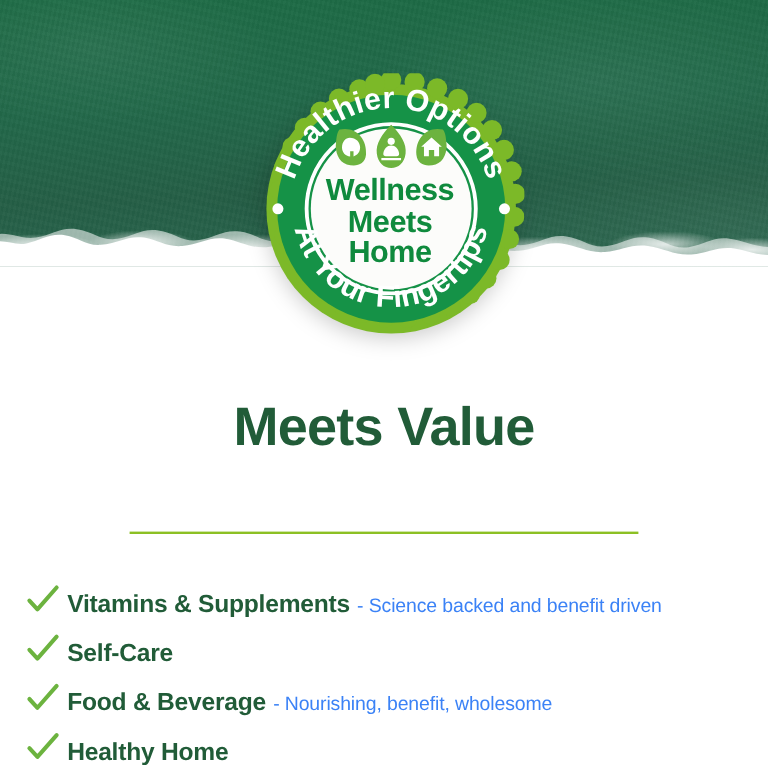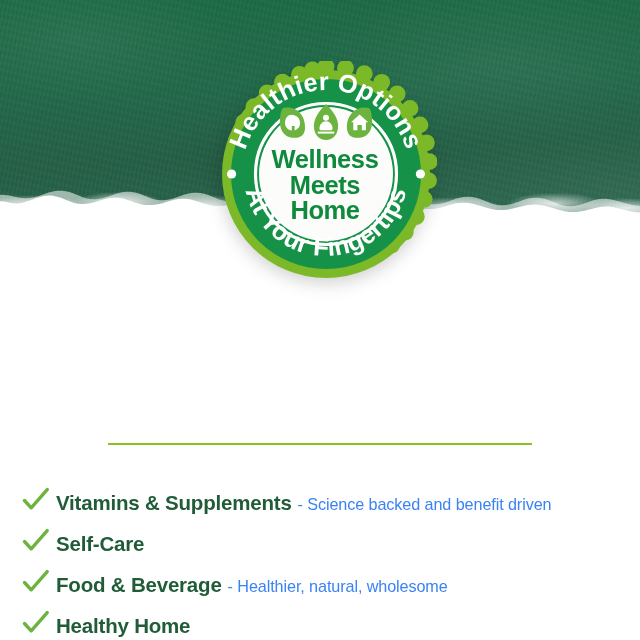--- a/index.html
+++ b/index.html
@@ -226,20 +226,21 @@
     </svg>
 
     <div class="badge-title">
       <span>Wellness</span>
       <span>Meets</span>
       <span>Home</span>
     </div>
   </div>
 
   <div class="headline">
+    <span>Meets Value</span>
   </div>
 
   <div class="rule"></div>
 
   <div class="list">
 
     <div class="row">
       <span class="check">
         <svg width="28" height="26" viewBox="0 0 28 26" aria-hidden="true">
           <path d="M2.5,13.5 L9.2,20.8 L25.2,2.6" fill="none" stroke="#6cb33f" stroke-width="3.4" stroke-linecap="round" stroke-linejoin="round"></path>
@@ -258,21 +259,21 @@
       <span class="row-title">Self-Care</span>
     </div>
 
     <div class="row">
       <span class="check">
         <svg width="28" height="26" viewBox="0 0 28 26" aria-hidden="true">
           <path d="M2.5,13.5 L9.2,20.8 L25.2,2.6" fill="none" stroke="#6cb33f" stroke-width="3.4" stroke-linecap="round" stroke-linejoin="round"></path>
         </svg>
       </span>
       <span class="row-title">Food &amp; Beverage</span>
-      <span class="row-desc">- Healthier, natural, wholesome</span>
+      <span class="row-desc">- Nourishing, benefit, wholesome</span>
     </div>
 
     <div class="row">
       <span class="check">
         <svg width="28" height="26" viewBox="0 0 28 26" aria-hidden="true">
           <path d="M2.5,13.5 L9.2,20.8 L25.2,2.6" fill="none" stroke="#6cb33f" stroke-width="3.4" stroke-linecap="round" stroke-linejoin="round"></path>
         </svg>
       </span>
       <span class="row-title">Healthy Home</span>
     </div>

